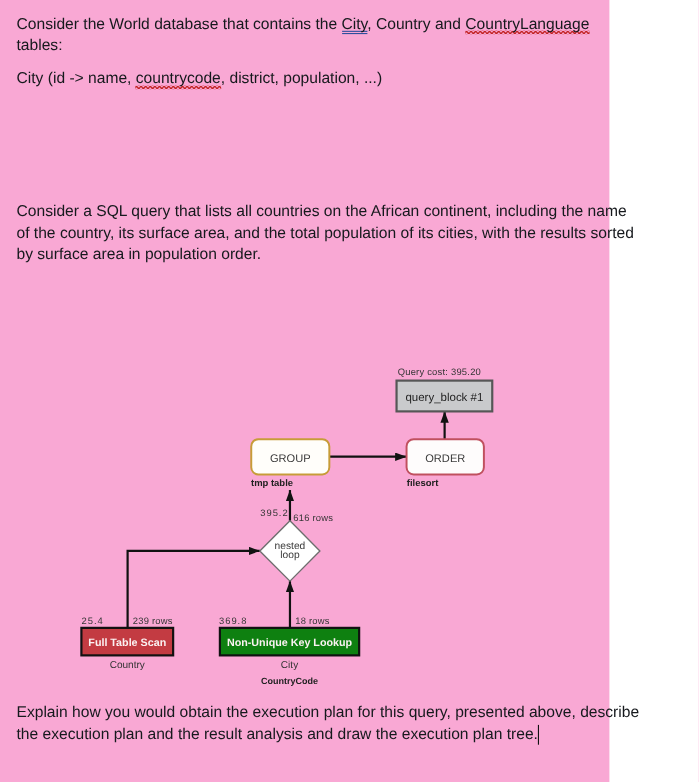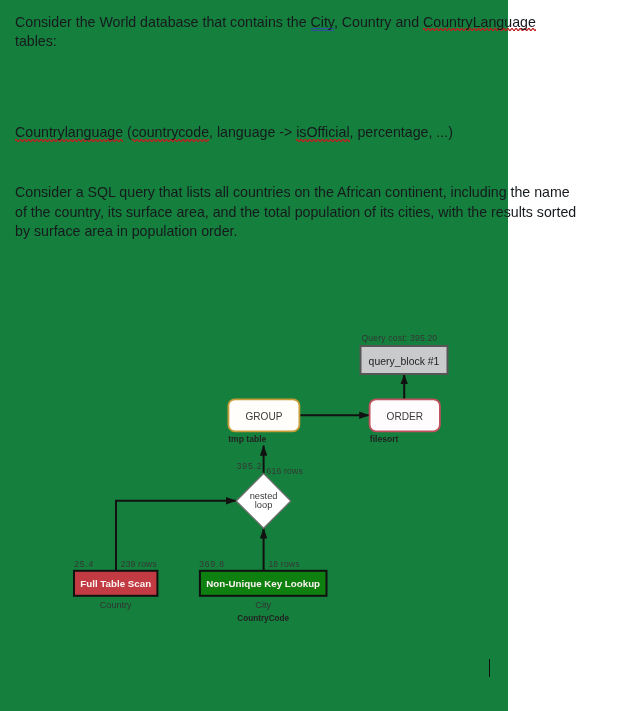--- a/index.html
+++ b/index.html
@@ -1,19 +1,19 @@
 <!DOCTYPE html>
 <html><head>
 <meta charset="utf-8">
 <title>Execution plan question</title>
 <style>
   html,body{margin:0;padding:0;background:#ffffff;}
   body{width:635px;height:711px;overflow:hidden;
        font-family:"Liberation Sans",sans-serif;}
-  .page{position:relative;width:508px;height:711px;background:#15803d;}
+  .page{position:relative;width:554px;height:711px;background:#f9a8d4;}
 
   .para{position:absolute;left:15px;color:#16191d;font-size:14.2px;
         line-height:19.6px;letter-spacing:0px;}
 
   
   .sp{
     background:
       linear-gradient(45deg, transparent 40%, #c01f1f 40% 60%, transparent 60%) 0 100%/4.2px 2.7px repeat-x,
       linear-gradient(135deg, transparent 40%, #c01f1f 40% 60%, transparent 60%) 2.1px 100%/4.2px 2.7px repeat-x;
     padding-bottom:1.6px;
@@ -41,23 +41,23 @@
 
   .caret{position:absolute;left:488.8px;top:659px;width:1.2px;height:17.5px;background:#111;}
 </style>
 </head>
 <body>
 
 <div class="page">
 
   <div class="para" id="para1" style="top:12.5px;width:530px;"><span>Consider the World database that contains the </span><span class="spb">City</span><span>, Country and </span><span class="sp">CountryLanguage</span><span> tables:</span></div>
 
+  <div class="para" id="para2" style="top:62.2px;"><span>City (id -&gt; name, </span><span class="sp">countrycode</span><span>, district, population, ...)</span></div>
 
 
-  <div class="para" id="para4" style="top:123.1px;"><span class="sp">Countrylanguage</span><span> (</span><span class="sp">countrycode</span><span>, language -&gt; </span><span class="sp">isOfficial</span><span>, percentage, ...)</span></div>
 
   <div class="para" id="para5" style="top:183.2px;width:566px;">Consider a SQL query that lists all countries on the African continent, including the name of the country, its surface area, and the total population of its cities, with the results sorted by surface area in population order.</div>
 
   <div class="diagram">
     <svg width="635" height="711" viewBox="0 0 635 711" xmlns="http://www.w3.org/2000/svg">
       <defs>
         <marker id="ah" viewBox="0 0 10.5 7.6" refX="10.2" refY="3.8" markerWidth="10.5" markerHeight="7.6" orient="auto-start-reverse" markerUnits="userSpaceOnUse">
           <path d="M0,0 L10.5,3.8 L0,7.6 z" fill="#121212"></path>
         </marker>
       </defs>
@@ -94,15 +94,16 @@
 
       <rect x="199.9" y="554.8" width="126.6" height="25" fill="#0E8010" stroke="#111" stroke-width="2"></rect>
       <text class="d-inv" x="263.2" y="571.3" text-anchor="middle">Non-Unique Key Lookup</text>
       <text class="d-node3" x="263.2" y="591.7" text-anchor="middle">City</text>
       <text class="d-bold2" x="263.2" y="605.4" text-anchor="middle">CountryCode</text>
       <text class="d-cost" x="199.2" y="551">369.8</text>
       <text class="d-small" x="268.4" y="551">18 rows</text>
     </svg>
   </div>
 
+  <div class="para" id="para6" style="top:639.1px;width:578px;">Explain how you would obtain the execution plan for this query, presented above, describe the execution plan and the result analysis and draw the execution plan tree.</div>
   <div class="caret"></div>
 
 </div>
 
 </body></html>

